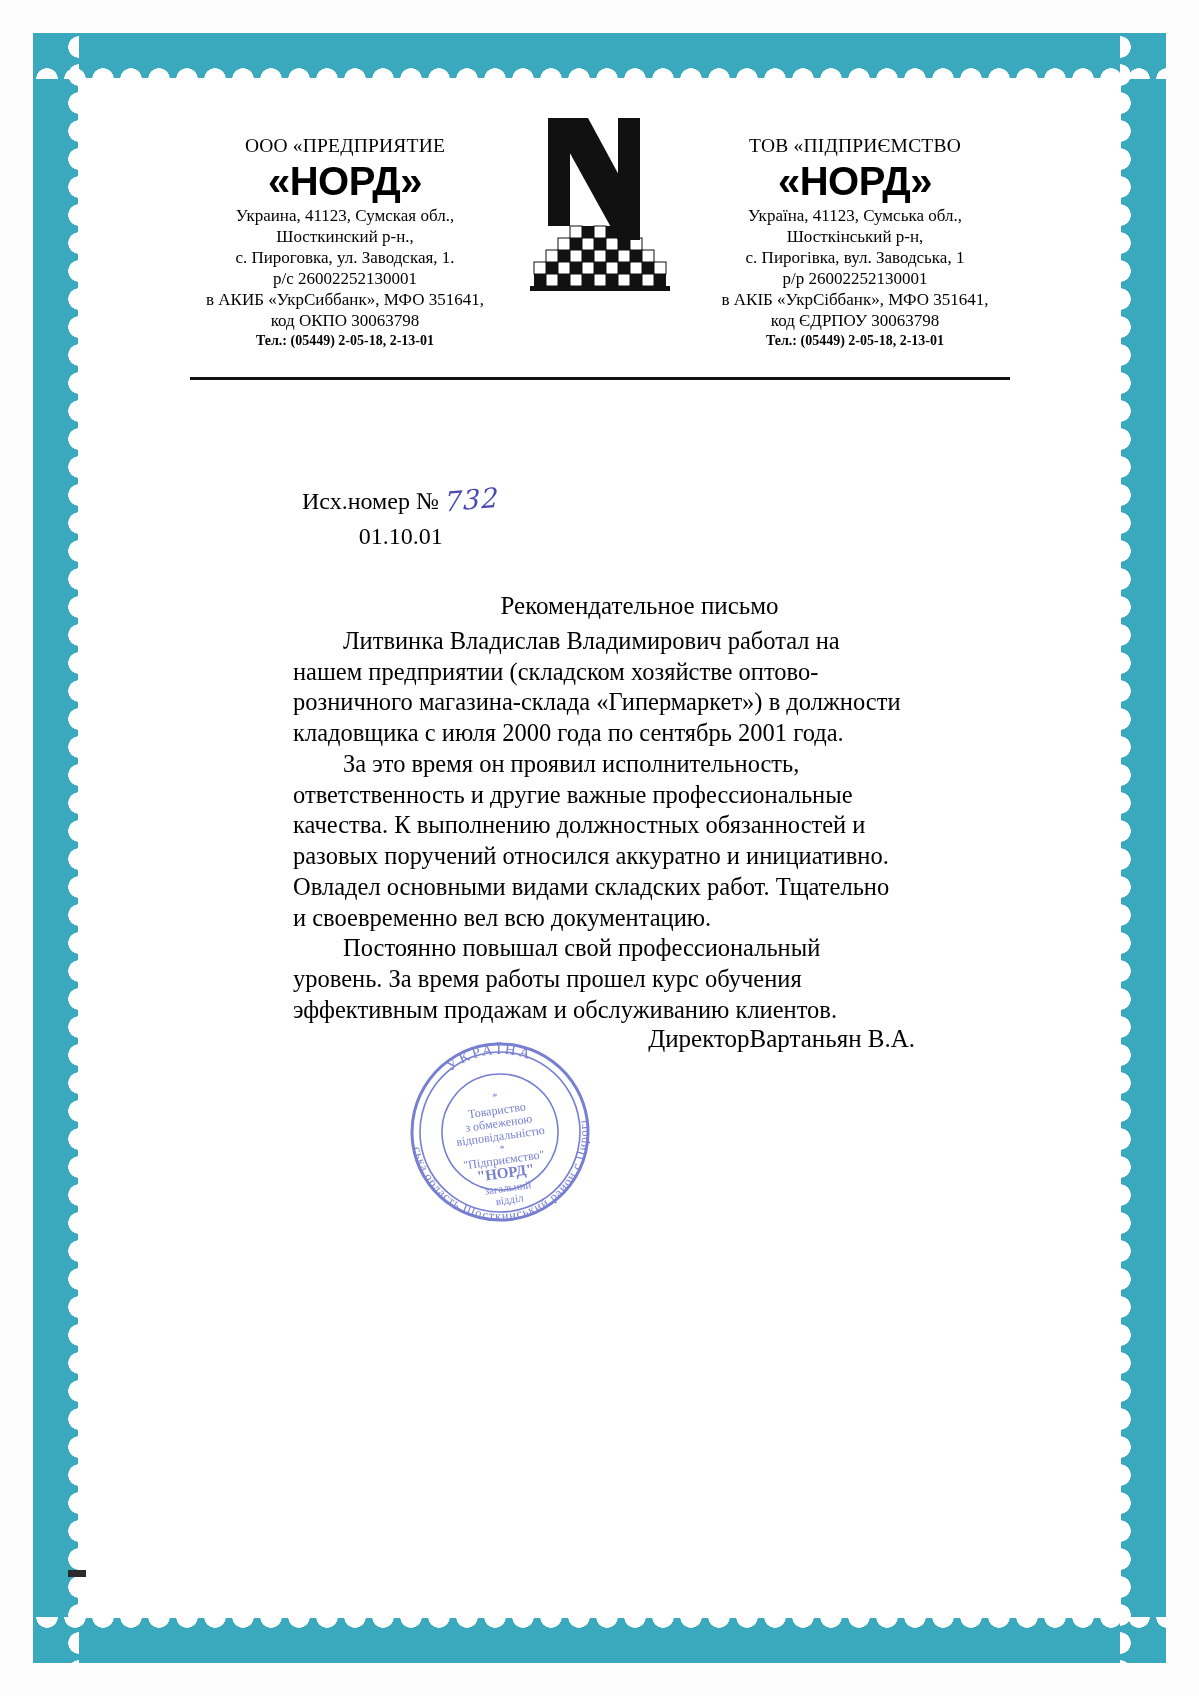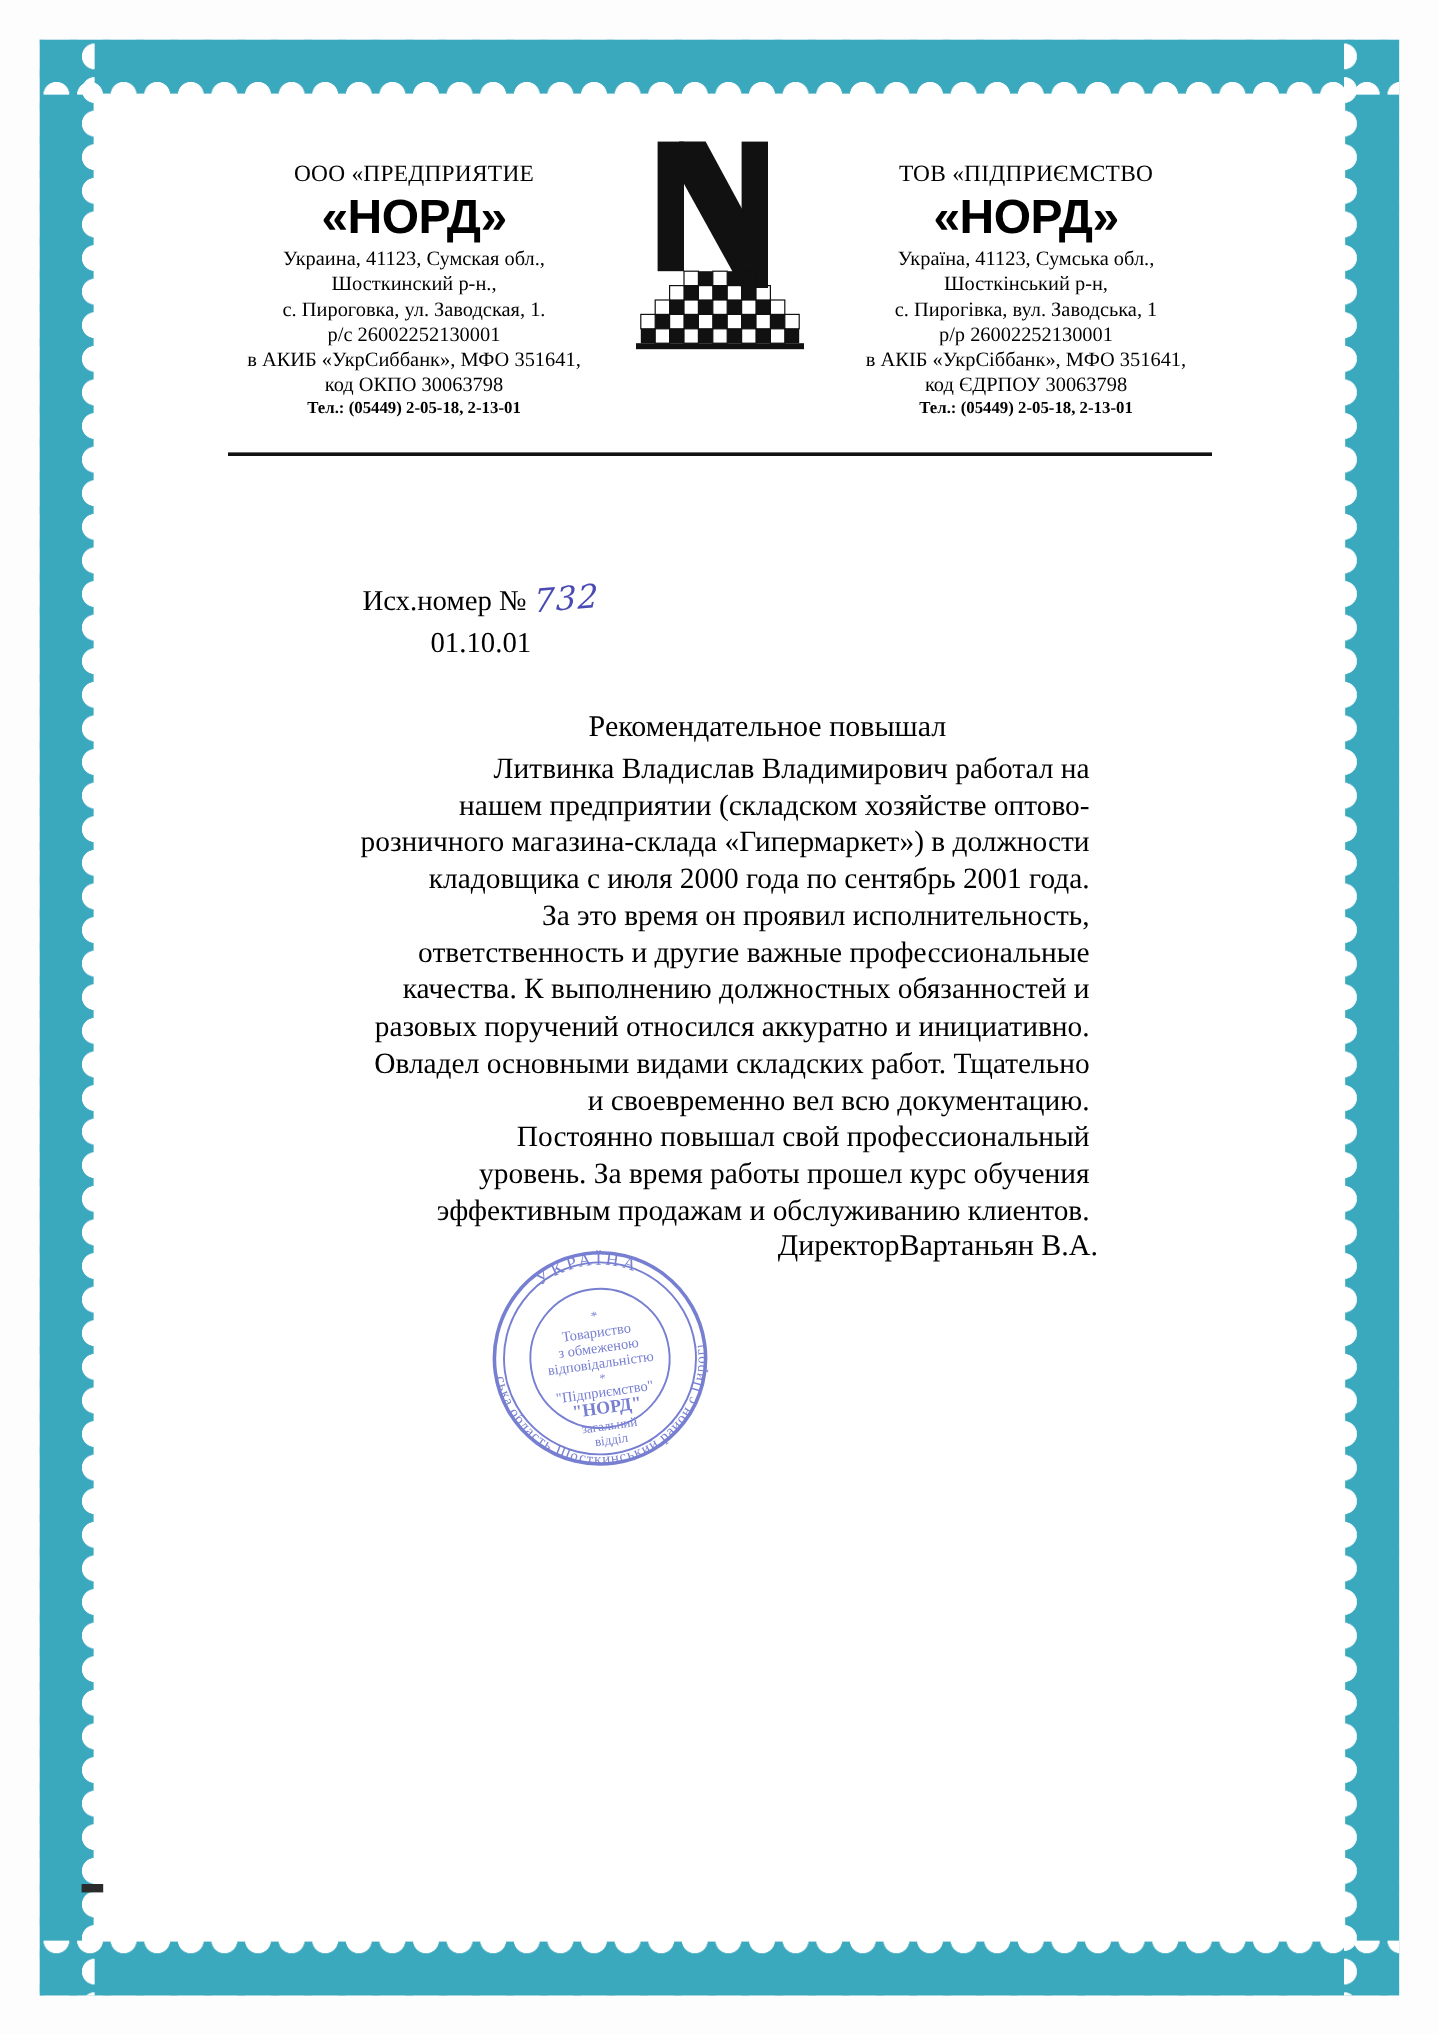--- a/index.html
+++ b/index.html
@@ -157,21 +157,21 @@
   }
   .body-text{
     position:absolute;
     left:213px;top:546px;
     width:615px;
     font-size:24.5px;
     line-height:1.255;
     text-align:left;
   }
   .body-text p{margin:0;}
-  .body-text p.ind{text-indent:50px;text-align:right;}
+  .body-text p.ind{text-indent:50px;}
 
   
   .sig-row{
     position:absolute;
     left:215px;top:945px;
     width:620px;
     display:flex;
     justify-content:flex-end;
     font-size:25px;
   }
@@ -297,21 +297,21 @@
 
     <div class="hrule"></div>
 
     <div class="outgoing">
       <div>
         <span>Исх.номер №</span><span class="num-hand">732</span>
       </div>
       <span class="date">01.10.01</span>
     </div>
 
-    <div class="letter-title">Рекомендательное повышал</div>
+    <div class="letter-title">Рекомендательное письмо</div>
 
     <div class="body-text">
       <p class="ind">Литвинка Владислав Владимирович работал на нашем предприятии (складском хозяйстве оптово-розничного магазина-склада «Гипермаркет») в должности кладовщика с июля 2000 года по сентябрь 2001 года.</p>
       <p class="ind">За это время он проявил исполнительность, ответственность и другие  важные профессиональные качества. К выполнению должностных обязанностей и разовых поручений относился аккуратно и инициативно. Овладел основными видами складских работ. Тщательно и своевременно вел всю документацию.</p>
       <p class="ind">Постоянно повышал свой профессиональный уровень. За время работы прошел курс обучения эффективным продажам и обслуживанию клиентов.</p>
     </div>
 
     <div class="sig-row">
       <span>Директор</span>
       <span>Вартаньян В.А.</span>

